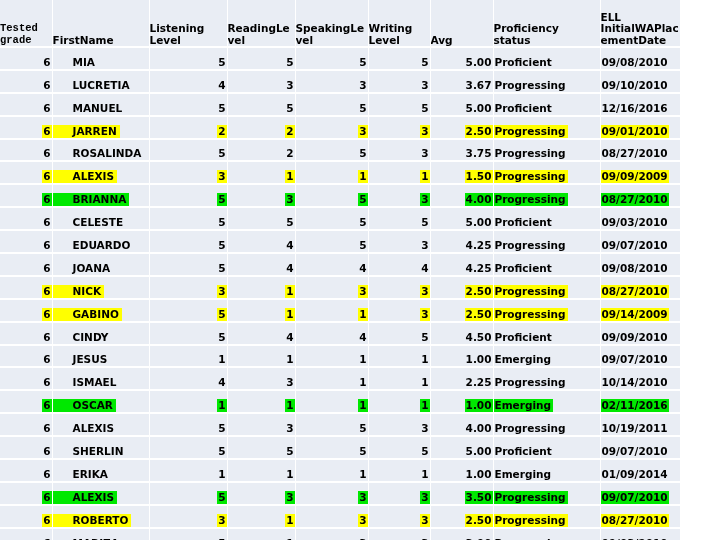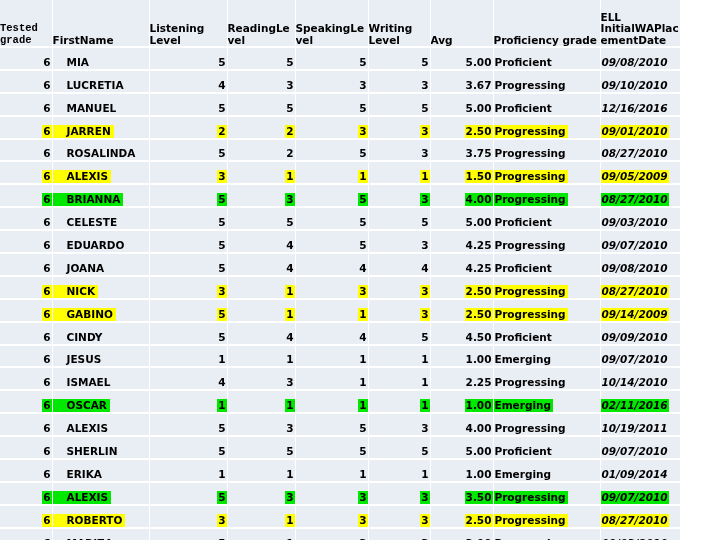--- a/index.html
+++ b/index.html
@@ -59,21 +59,21 @@
     line-height: 11.5px;
   }
   table.grid th.pad-col, table.grid td.pad-col {
     background: #ffffff;
     border-right: none;
   }
   table.grid tr.data-row td {
     height: 20.9px;
   }
 
-  .cellpad-l { padding-left: 4px; font-style: italic; }
+  .cellpad-l { padding-left: 4px; }
   .cellpad-r { padding-right: 6px; }
 
   td.num, th.num { text-align: right; }
   td.txt, th.txt { text-align: left; }
 
   
   th.h-grade  { padding-left: 1px; font-family: Liberation Mono, monospace; }
   th.h-name   { padding-left: 24px; }
   th.h-listen { padding-left: 5px; }
   th.h-read   { padding-left: 4px; }
@@ -87,21 +87,21 @@
   .chip {
     display: inline-block;
     padding: 1px 1px 1px 1px;
   }
   .chip.hl-yellow { background: #ffff00; }
   .chip.hl-green  { background: #00e800; }
   .chip.hl-none   { background: transparent; }
 
   
   td.prof-cell .chip { padding-right: 2px; }
-  .name-cell .chip { padding-left: 14px; padding-right: 3px; }
+  .name-cell .chip { padding-left: 20px; padding-right: 3px; }
 </style>
 </head>
 <body>
 
 <div id="sheet">
   <table class="grid">
     <colgroup>
       <col class="c-grade">
         <col class="c-name">
         <col class="c-listen">
@@ -115,21 +115,21 @@
     </colgroup>
     <thead>
       <tr>
         <th class="txt h-grade">Tested grade</th>
         <th class="txt h-name">FirstName</th>
         <th class="txt h-listen">Listening Level</th>
         <th class="txt h-read">ReadingLevel</th>
         <th class="txt h-speak">SpeakingLevel</th>
         <th class="txt h-write">Writing Level</th>
         <th class="txt h-avg">Avg</th>
-        <th class="txt h-prof">Proficiency grade</th>
+        <th class="txt h-prof">Proficiency status</th>
         <th class="txt h-date">ELL InitialWAPlacementDate</th>
         <th class="pad-col"></th>
       </tr>
     </thead>
     <tbody id="tbody">
         <tr class="data-row">
           <td class="num cellpad-r"><span class="chip hl-none">6</span></td>
           <td class="txt name-cell"><span class="chip hl-none">MIA</span></td>
           <td class="num cellpad-r"><span class="chip hl-none">5</span></td>
           <td class="num cellpad-r"><span class="chip hl-none">5</span></td>
@@ -190,21 +190,21 @@
         </tr>
         <tr class="data-row">
           <td class="num cellpad-r"><span class="chip hl-yellow">6</span></td>
           <td class="txt name-cell"><span class="chip hl-yellow">ALEXIS</span></td>
           <td class="num cellpad-r"><span class="chip hl-yellow">3</span></td>
           <td class="num cellpad-r"><span class="chip hl-yellow">1</span></td>
           <td class="num cellpad-r"><span class="chip hl-yellow">1</span></td>
           <td class="num cellpad-r"><span class="chip hl-yellow">1</span></td>
           <td class="num"><span class="chip hl-yellow">1.50</span></td>
           <td class="txt prof-cell"><span class="chip hl-yellow">Progressing</span></td>
-          <td class="txt cellpad-l"><span class="chip hl-yellow">09/05/2009</span></td>
+          <td class="txt cellpad-l"><span class="chip hl-yellow">09/09/2009</span></td>
           <td class="pad-col"></td>
         </tr>
         <tr class="data-row">
           <td class="num cellpad-r"><span class="chip hl-green">6</span></td>
           <td class="txt name-cell"><span class="chip hl-green">BRIANNA</span></td>
           <td class="num cellpad-r"><span class="chip hl-green">5</span></td>
           <td class="num cellpad-r"><span class="chip hl-green">3</span></td>
           <td class="num cellpad-r"><span class="chip hl-green">5</span></td>
           <td class="num cellpad-r"><span class="chip hl-green">3</span></td>
           <td class="num"><span class="chip hl-green">4.00</span></td>

